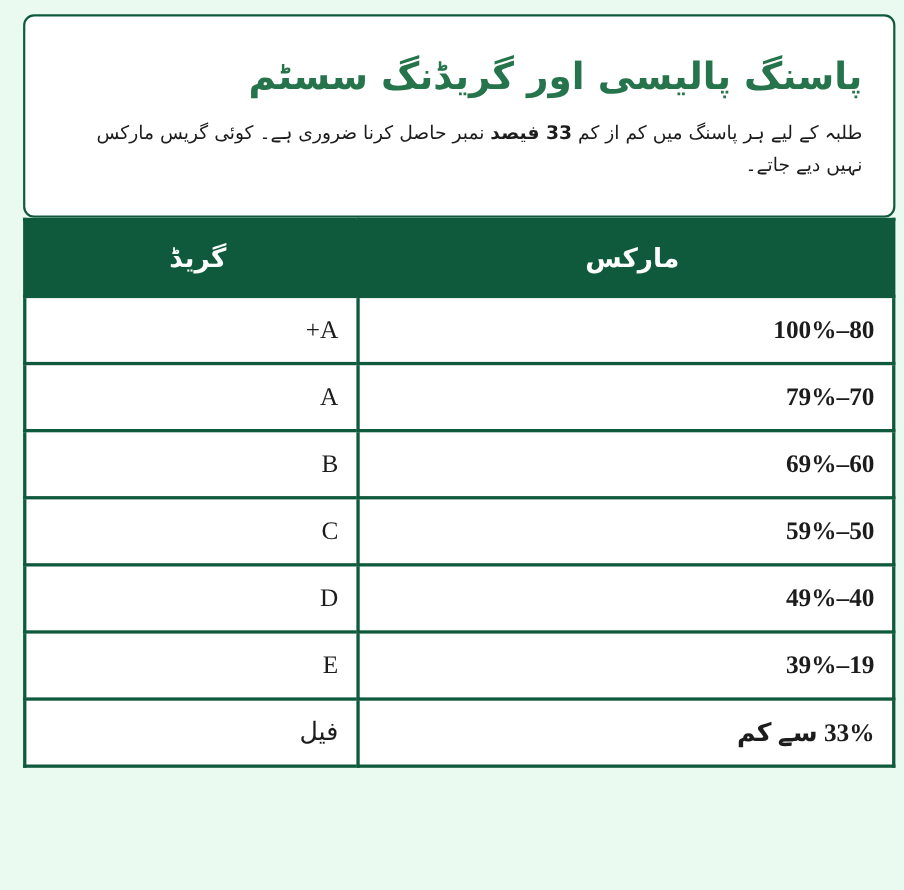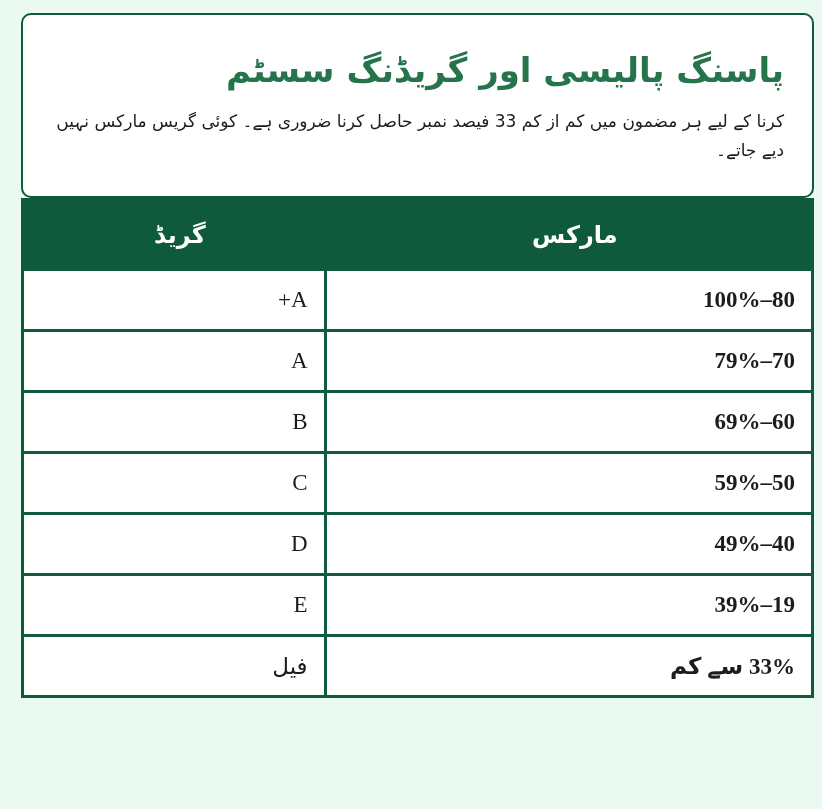--- a/index.html
+++ b/index.html
@@ -35,21 +35,21 @@
     text-align: right;
     line-height: 1.55;
     margin-bottom: 10px;
   }
   .intro-subtitle {
     color: #1c1c1c;
     font-size: 17px;
     text-align: right;
     line-height: 1.7;
   }
-  .intro-subtitle .bold-seg { font-weight: normal; }
+  .intro-subtitle .bold-seg { font-weight: bold; }
   .section-heading {
     color: #0f5a3c;
     font-size: 30px;
     font-weight: bold;
     text-align: right;
     line-height: 1.5;
     margin: 24px 0 28px 0;
   }
   table.grading-table {
     width: 793px;
@@ -84,21 +84,21 @@
 </style>
 </head>
 <body>
 
 <div class="page">
   <div class="content">
 
     <div class="intro-card">
       <div class="page-title">پاسنگ پالیسی اور گریڈنگ سسٹم</div>
       <div class="intro-subtitle">
-        <span>کرنا کے لیے ہر مضمون میں کم از کم </span><span class="bold-seg">33 فیصد</span><span> نمبر حاصل کرنا ضروری ہے۔ کوئی گریس مارکس نہیں دیے جاتے۔</span>
+        <span>طلبہ کے لیے ہر پاسنگ میں کم از کم </span><span class="bold-seg">33 فیصد</span><span> نمبر حاصل کرنا ضروری ہے۔ کوئی گریس مارکس نہیں دیے جاتے۔</span>
       </div>
     </div>
 
 
     <table class="grading-table">
       <thead>
         <tr>
           <th class="col-percent">مارکس</th>
           <th class="col-grade">گریڈ</th>
         </tr>

